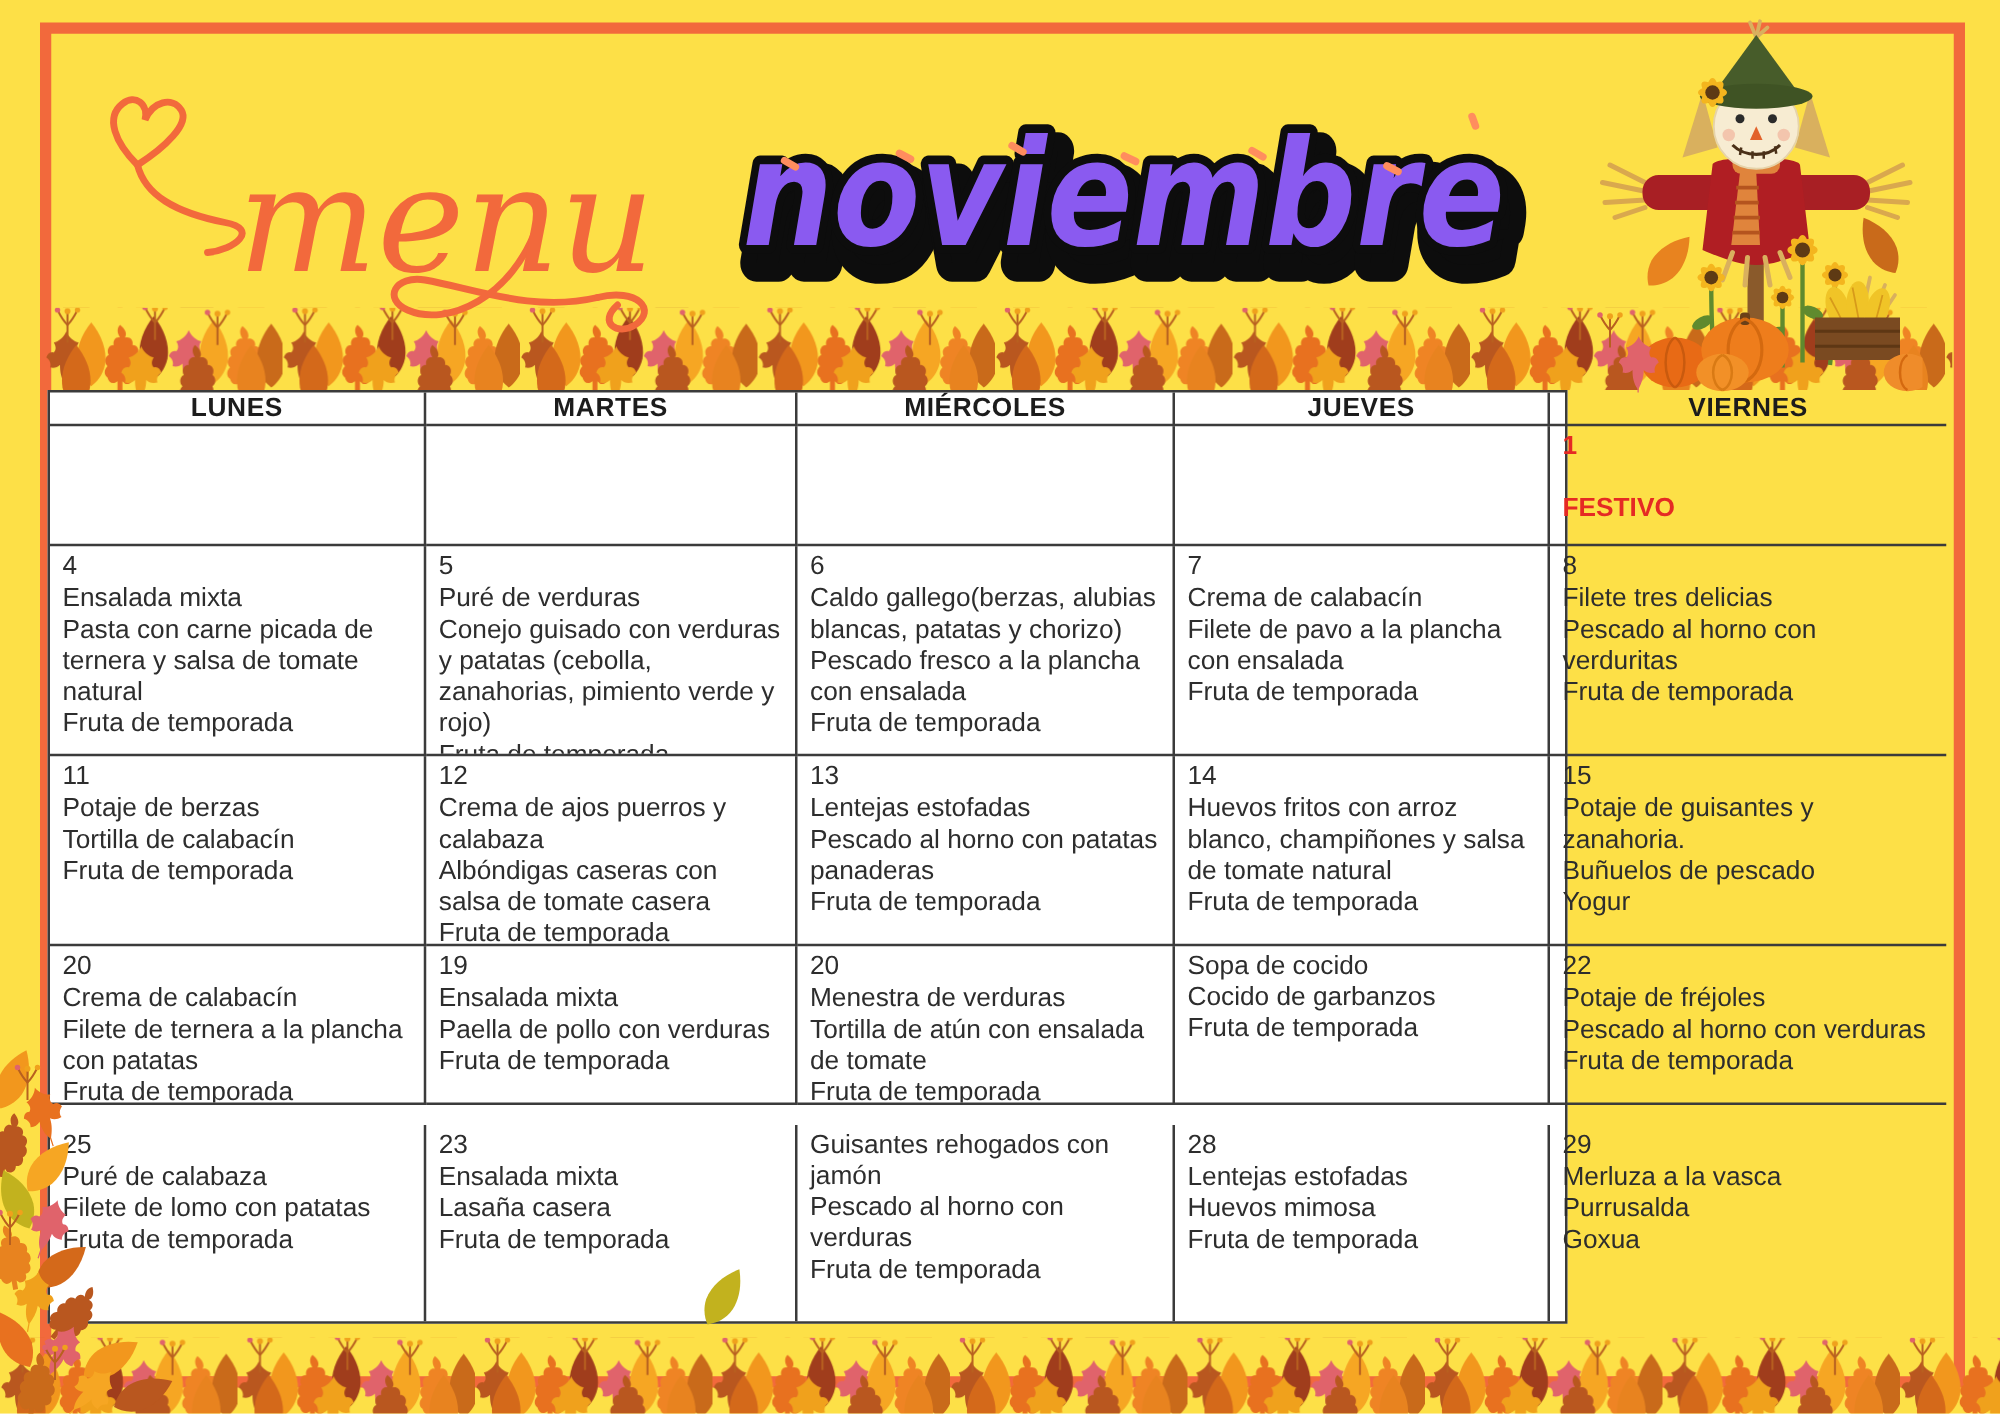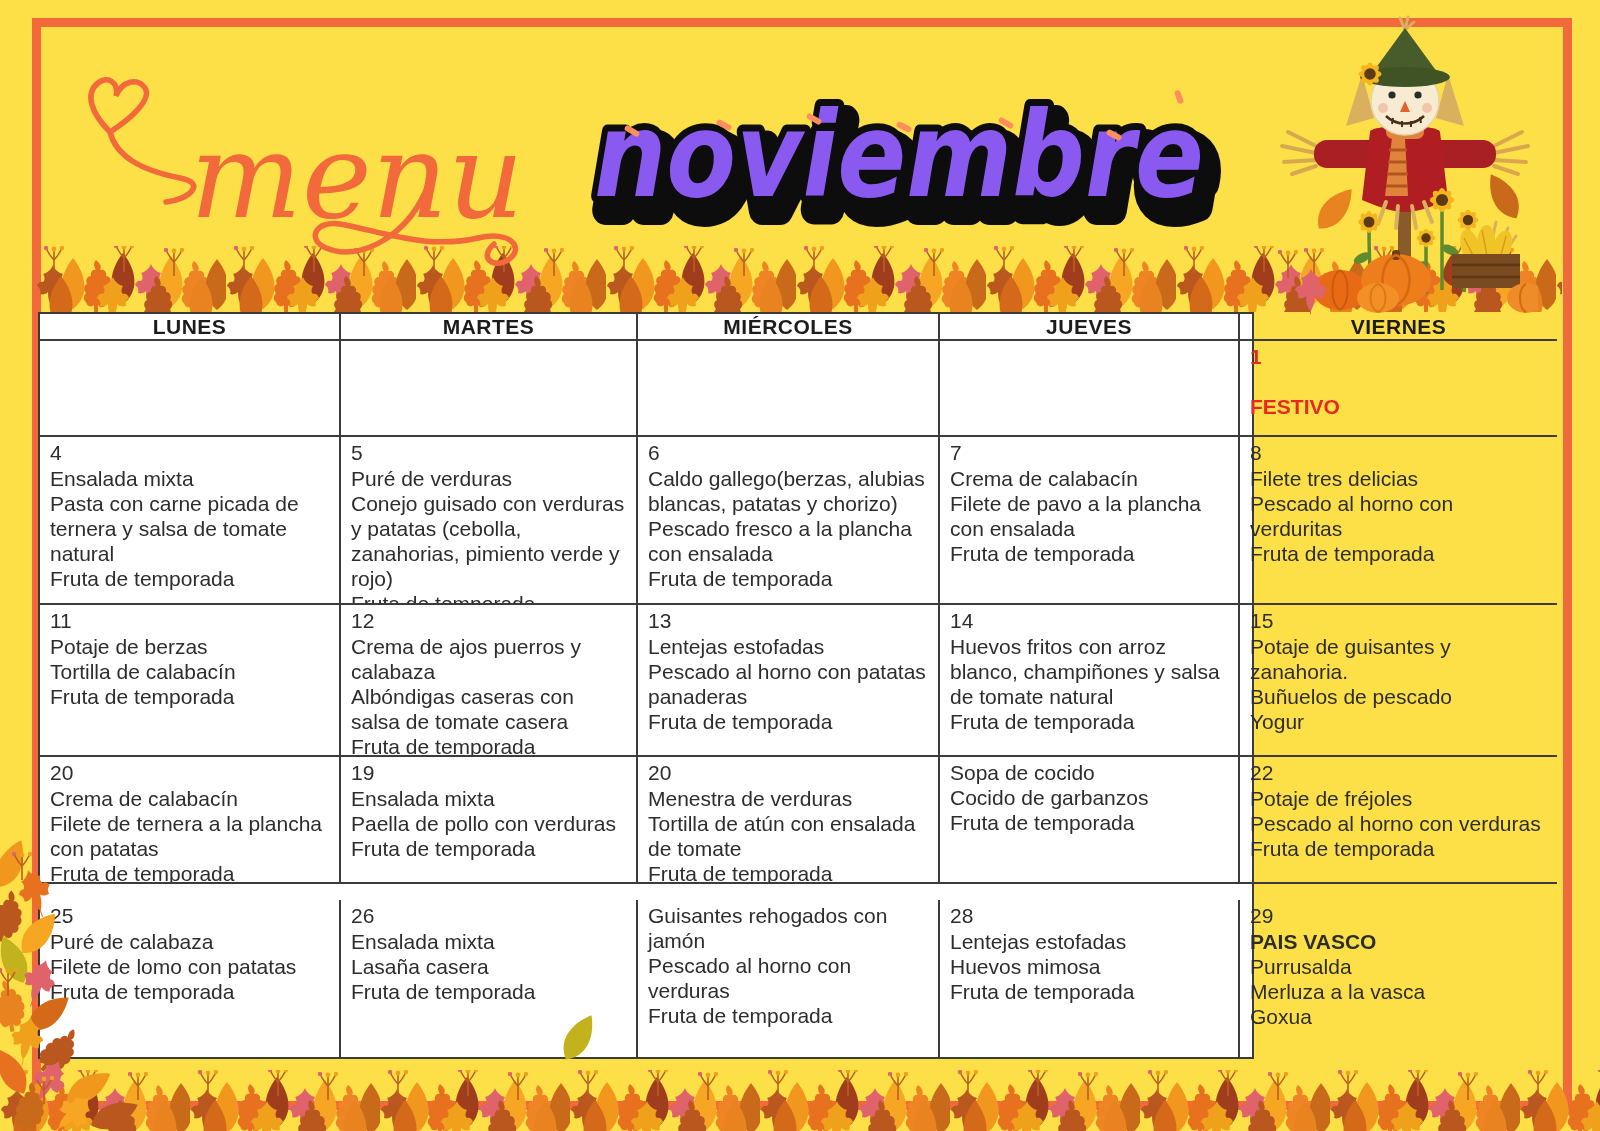--- a/index.html
+++ b/index.html
@@ -372,39 +372,38 @@
           <div class="dish">Pescado al horno con verduras</div>
           <div class="dish">Fruta de temporada</div>
         </div>
         <div class="td">
           <div class="daynum">25</div>
           <div class="dish">Puré de calabaza</div>
           <div class="dish">Filete de lomo con patatas</div>
           <div class="dish">Fruta de temporada</div>
         </div>
         <div class="td">
-          <div class="daynum">26</div>
+          <div class="daynum">23</div>
           <div class="dish">Ensalada mixta</div>
           <div class="dish">Lasaña casera</div>
           <div class="dish">Fruta de temporada</div>
         </div>
         <div class="td">
           <div class="dish">Guisantes rehogados con jamón</div>
           <div class="dish">Pescado al horno con verduras</div>
           <div class="dish">Fruta de temporada</div>
         </div>
         <div class="td">
           <div class="daynum">28</div>
           <div class="dish">Lentejas estofadas</div>
           <div class="dish">Huevos mimosa</div>
           <div class="dish">Fruta de temporada</div>
         </div>
         <div class="td">
           <div class="daynum">29</div>
-          <div class="dish bold">PAIS VASCO</div>
+          <div class="dish">Merluza a la vasca</div>
           <div class="dish">Purrusalda</div>
-          <div class="dish">Merluza a la vasca</div>
           <div class="dish">Goxua</div>
         </div>
       </div>
   </div>
 
 </div>
 
 </body></html>

